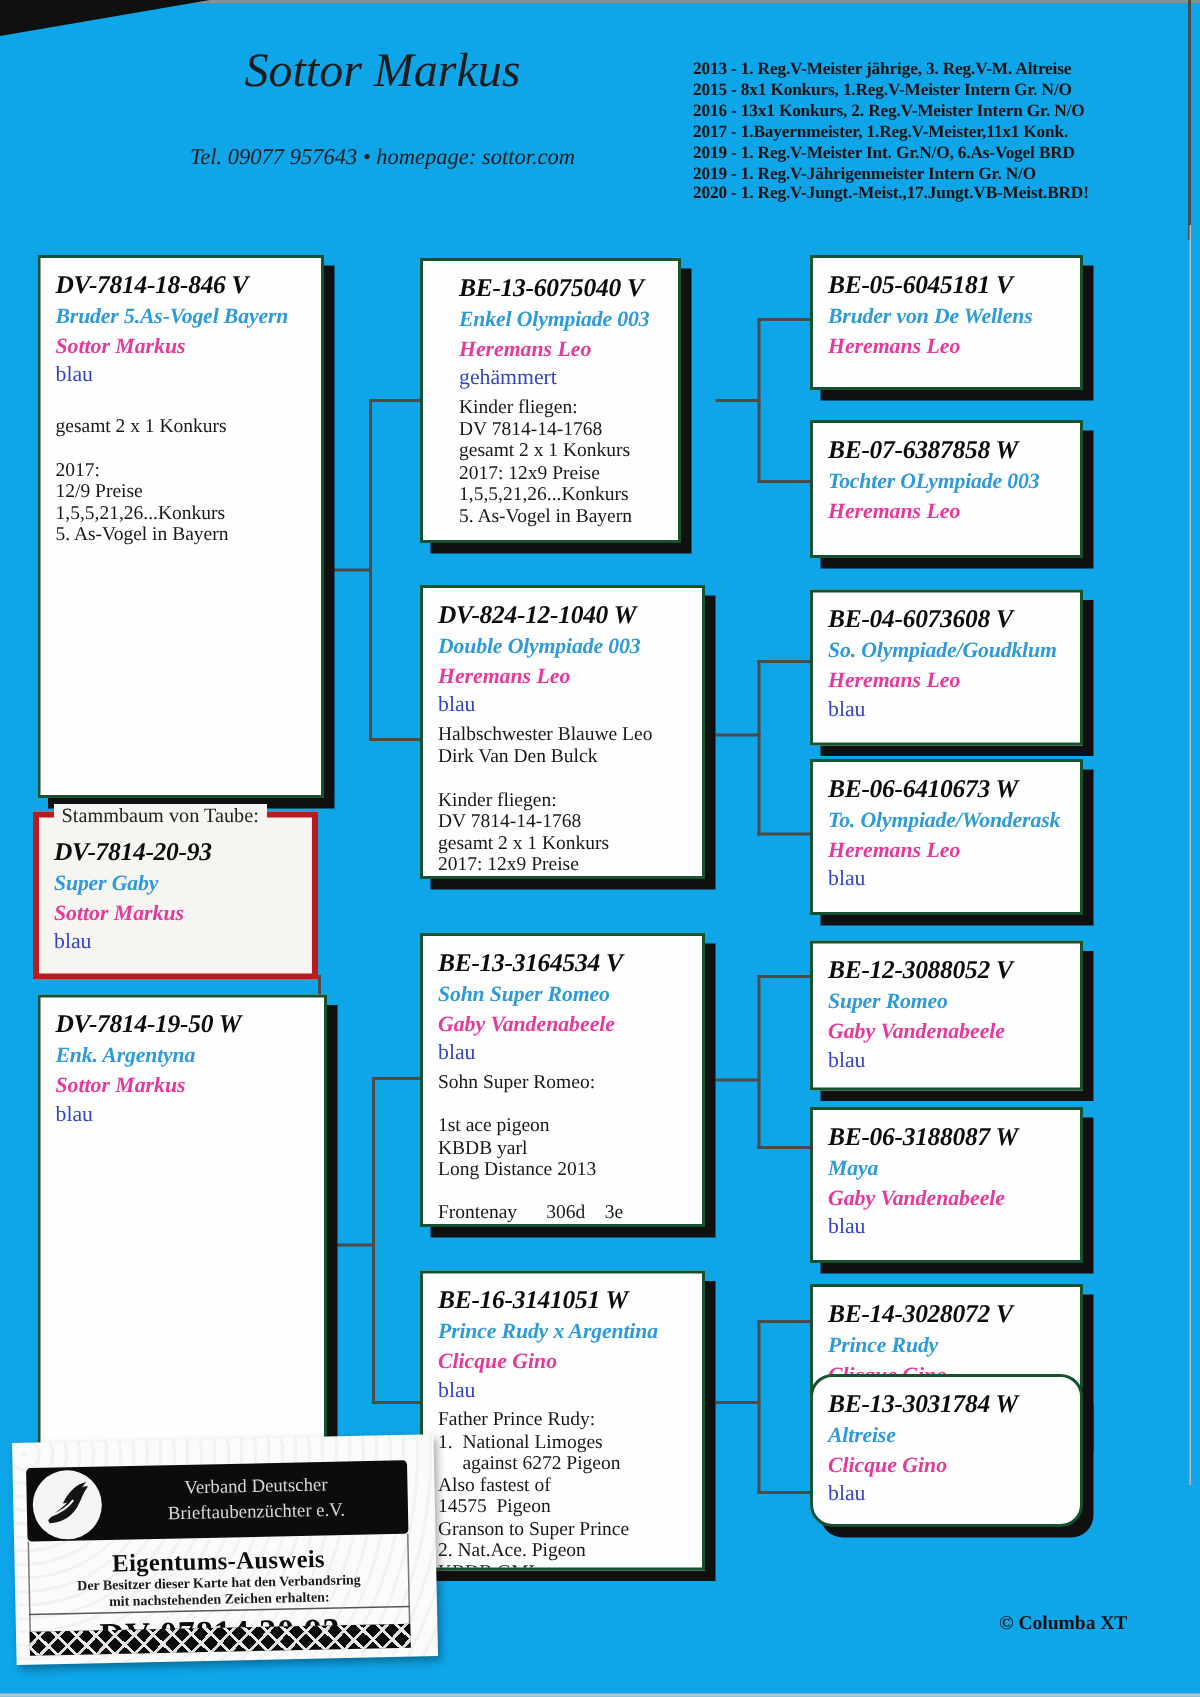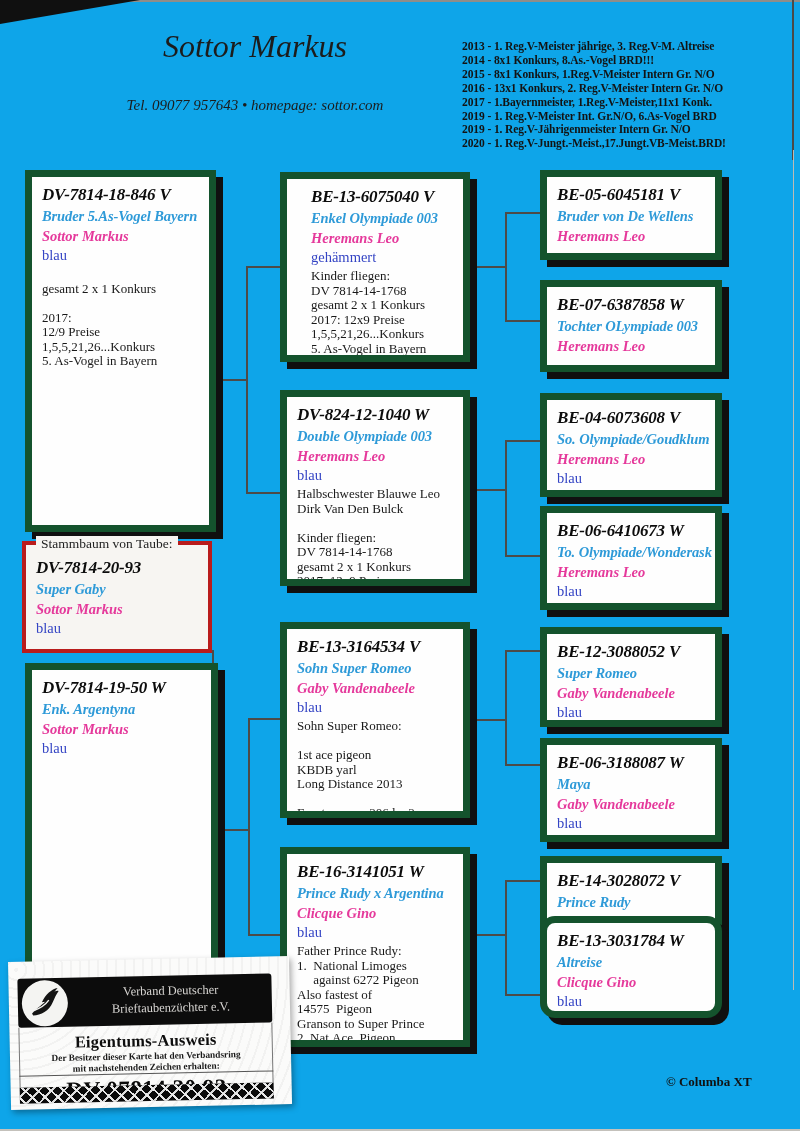--- a/index.html
+++ b/index.html
@@ -20,21 +20,21 @@
   .hdr-addr{position:absolute;left:30px;top:70px;width:450px;text-align:center;
         font-style:italic;font-size:19.5px;color:#1c1c1c;}
   .hdr-tel{position:absolute;left:50px;top:97px;width:410px;text-align:center;
         font-style:italic;font-size:15px;color:#1c1c1c;}
 
   
   .achv{position:absolute;left:462px;top:40px;width:335px;font-size:11.5px;font-weight:bold;
         color:#131313;line-height:13.9px;letter-spacing:-0.1px;}
 
   
-  .pbox{position:absolute;background:#fefefe;border:7px solid #14532d;box-sizing:border-box;
+  .pbox{position:absolute;background:#fefefe;border:2px solid #14532d;box-sizing:border-box;
         padding:7px 10px 0 10px;overflow:hidden;}
   .pbox.shadow{box-shadow:7px 7px 0 #101010;}
   .ring{font-style:italic;font-weight:bold;font-size:17px;color:#0c0c0c;line-height:22px;
         white-space:nowrap;letter-spacing:-0.2px;}
   .pname{font-style:italic;font-weight:bold;font-size:14.5px;color:#2e9ad8;line-height:20px;
         white-space:nowrap;letter-spacing:-0.1px;}
   .pbreeder{font-style:italic;font-weight:bold;font-size:14.5px;color:#e5399b;line-height:20px;
         white-space:nowrap;}
   .pcolor{font-size:14.5px;color:#3444c4;line-height:19px;white-space:nowrap;}
   .pnotes{font-size:13px;color:#181818;line-height:14.5px;white-space:pre-wrap;margin-top:2px;}
@@ -86,21 +86,20 @@
   <div class="corner-wedge"></div>
   <div class="right-edge"></div>
   <div class="right-edge2"></div>
   <div class="bottom-edge"></div>
 
   <div class="hdr-name">Sottor Markus</div>
   <div class="hdr-tel">Tel. 09077 957643  • homepage: sottor.com</div>
 
   <div class="achv">
     <div>2013 - 1. Reg.V-Meister jährige, 3. Reg.V-M. Altreise</div>
-    <div>2014 - 8x1 Konkurs, 8.As.-Vogel BRD!!!</div>
     <div>2015 - 8x1 Konkurs, 1.Reg.V-Meister Intern Gr. N/O</div>
     <div>2016 - 13x1 Konkurs, 2. Reg.V-Meister Intern Gr. N/O</div>
     <div>2017 - 1.Bayernmeister, 1.Reg.V-Meister,11x1 Konk.</div>
     <div>2019 - 1. Reg.V-Meister Int. Gr.N/O, 6.As-Vogel BRD</div>
     <div>2019 - 1. Reg.V-Jährigenmeister Intern Gr. N/O</div>
     <div>2020 - 1. Reg.V-Jungt.-Meist.,17.Jungt.VB-Meist.BRD!</div>
   </div>
 
   <div class="hl" style="left:216px;top:379px;width:32px;"></div>
   <div class="vl" style="left:246px;top:266px;height:115px;"></div>
@@ -158,21 +157,21 @@
     <div class="pcolor">blau</div>
   </div>
 
   <div class="pbox shadow" style="left:25px;top:663px;width:193px;height:322px;">
     <div class="ring">DV-7814-19-50 W</div>
     <div class="pname">Enk. Argentyna</div>
     <div class="pbreeder">Sottor Markus</div>
     <div class="pcolor">blau</div>
   </div>
 
-  <div class="pbox shadow" style="left:280px;top:172px;width:190px;height:190px;padding-left:24px;">
+  <div class="pbox shadow" style="left:280px;top:172px;width:174px;height:190px;padding-left:24px;">
     <div class="ring">BE-13-6075040 V</div>
     <div class="pname">Enkel Olympiade 003</div>
     <div class="pbreeder">Heremans Leo</div>
     <div class="pcolor">gehämmert</div>
     <div class="pnotes">Kinder fliegen:
 DV 7814-14-1768
 gesamt 2 x 1 Konkurs
 2017: 12x9 Preise
 1,5,5,21,26...Konkurs
 5. As-Vogel in Bayern

